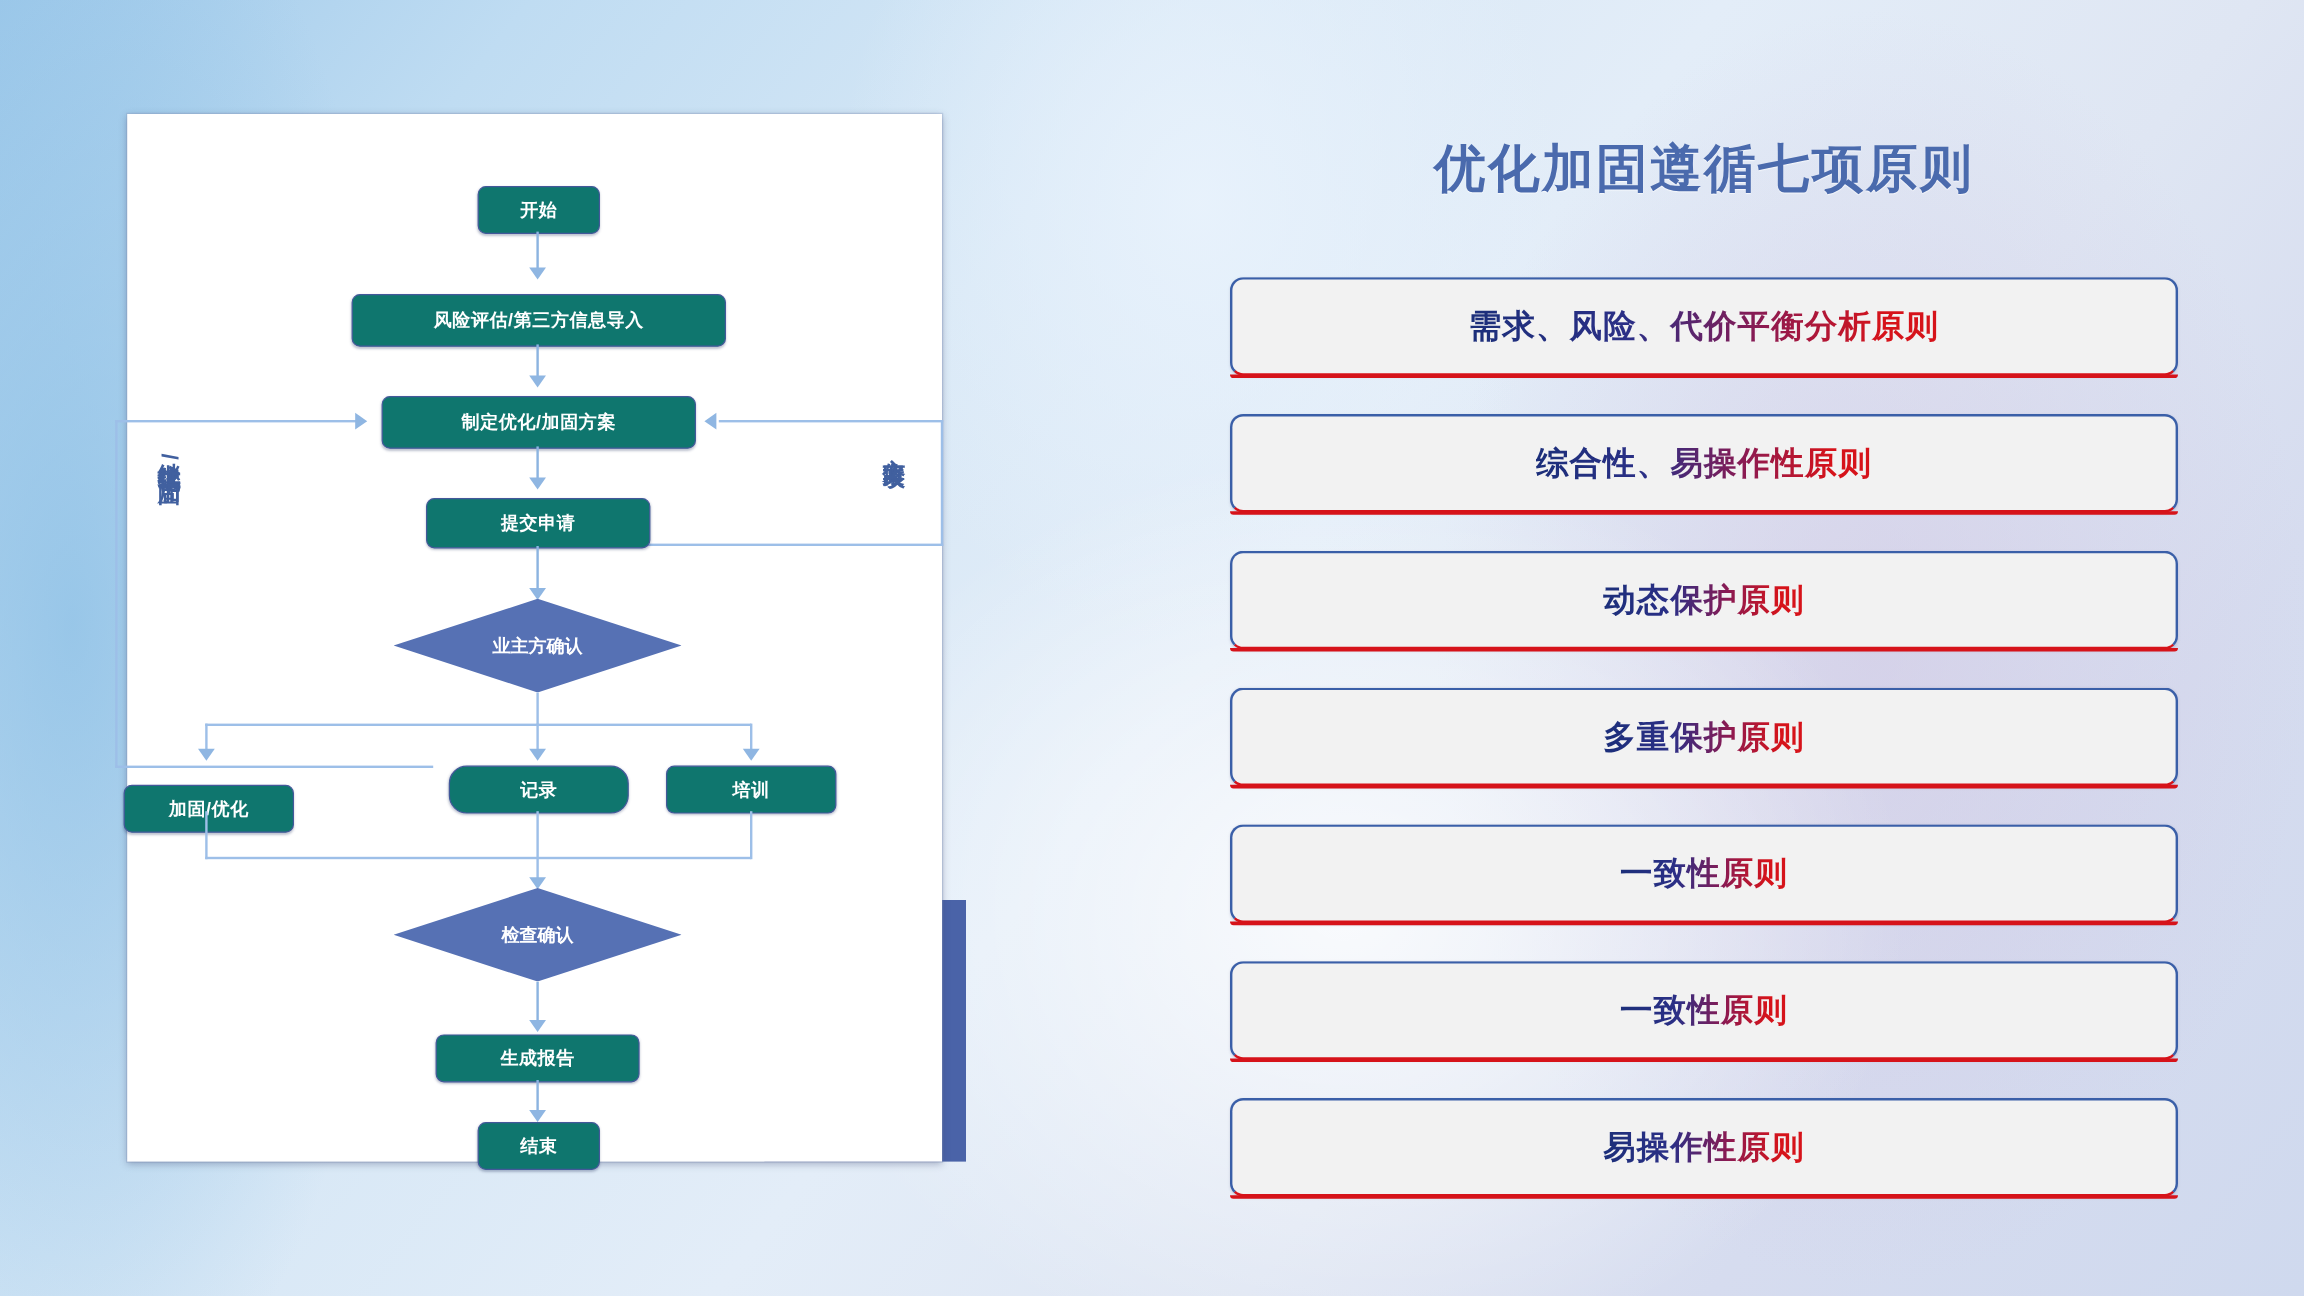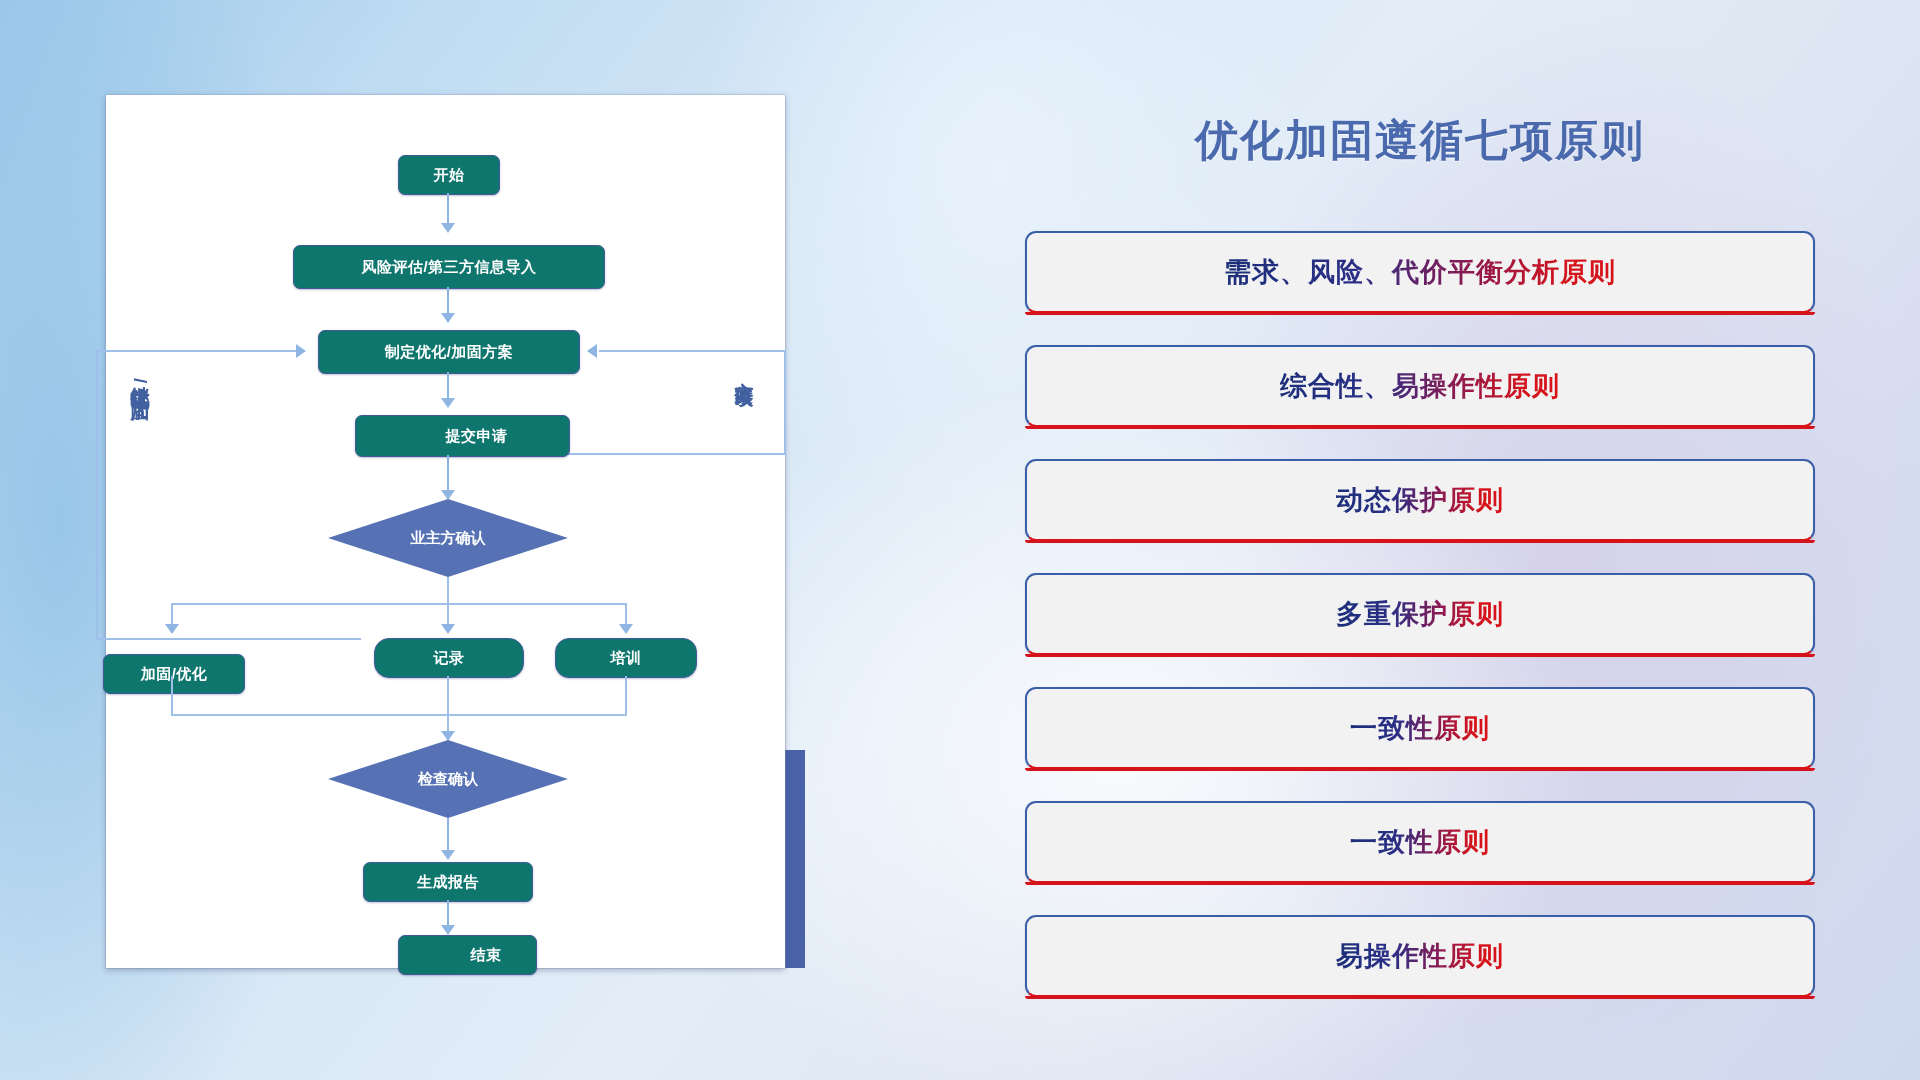--- a/index.html
+++ b/index.html
@@ -136,55 +136,55 @@
     <div class="arw-l" style="left:481px;top:249px;"></div>
     <div class="ln lnv lnb" style="left:678px;top:255px;height:105px;"></div>
     <div class="ln lnh lnb" style="left:430px;top:358px;width:250px;"></div>
 
     <div class="vlabel" style="left:24px;top:275px;">继续优化/加固</div>
     <div class="vlabel" style="left:628px;top:272px;">方案修改</div>
 
     <div class="ln lnv" style="left:341px;top:277px;height:33px;"></div>
     <div class="arw" style="left:335px;top:303px;"></div>
 
-    <div class="node" style="left:249px;top:320px;width:185px;height:40px;padding-left:28px;">提交申请</div>
+    <div class="node" style="left:249px;top:320px;width:185px;height:40px;">提交申请</div>
     <div class="ln lnv" style="left:341px;top:360px;height:42px;"></div>
     <div class="arw" style="left:335px;top:395px;"></div>
 
     <div class="diamond" style="left:222px;top:404px;width:240px;height:78px;">业主方确认</div>
 
     <div class="ln lnv lnb" style="left:341px;top:482px;height:28px;"></div>
     <div class="ln lnh lnb" style="left:65px;top:508px;width:455px;"></div>
     <div class="ln lnv lnb" style="left:65px;top:508px;height:28px;"></div>
     <div class="ln lnv lnb" style="left:341px;top:508px;height:28px;"></div>
     <div class="ln lnv lnb" style="left:519px;top:508px;height:28px;"></div>
     <div class="arw" style="left:59px;top:529px;"></div>
     <div class="arw" style="left:335px;top:529px;"></div>
     <div class="arw" style="left:513px;top:529px;"></div>
 
     <div class="node" style="left:-3px;top:559px;width:140px;height:38px;">加固/优化</div>
     <div class="node" style="left:268px;top:543px;width:148px;height:38px;border-radius:15px;">记录</div>
-    <div class="node" style="left:449px;top:543px;width:140px;height:38px;border-radius:14px;">培训</div>
+    <div class="node" style="left:449px;top:543px;width:140px;height:38px;">培训</div>
 
     <div class="ln lnv lnb" style="left:65px;top:581px;height:40px;"></div>
     <div class="ln lnv lnb" style="left:519px;top:581px;height:40px;"></div>
     <div class="ln lnh lnb" style="left:65px;top:619px;width:455px;"></div>
     <div class="ln lnv lnb" style="left:341px;top:581px;height:62px;"></div>
     <div class="arw" style="left:335px;top:636px;"></div>
 
     <div class="diamond" style="left:222px;top:645px;width:240px;height:78px;font-family:Liberation Mono, monospace;">检查确认</div>
 
     <div class="ln lnv" style="left:341px;top:723px;height:40px;"></div>
     <div class="arw" style="left:335px;top:755px;"></div>
 
     <div class="node" style="left:257px;top:767px;width:168px;height:38px;">生成报告</div>
     <div class="ln lnv" style="left:341px;top:805px;height:32px;"></div>
     <div class="arw" style="left:335px;top:830px;"></div>
 
-    <div class="node" style="left:292px;top:840px;width:100px;height:38px;padding-left:37px;">结束</div>
+    <div class="node" style="left:292px;top:840px;width:100px;height:38px;">结束</div>
   </div>
 
   <div class="rtitle">优化加固遵循七项原则</div>
 
   <div class="cards">
     <div class="pcard">
       <span>需求、风险、代价平衡分析原则</span>
     </div>
     <div class="pcard">
       <span>综合性、易操作性原则</span>

